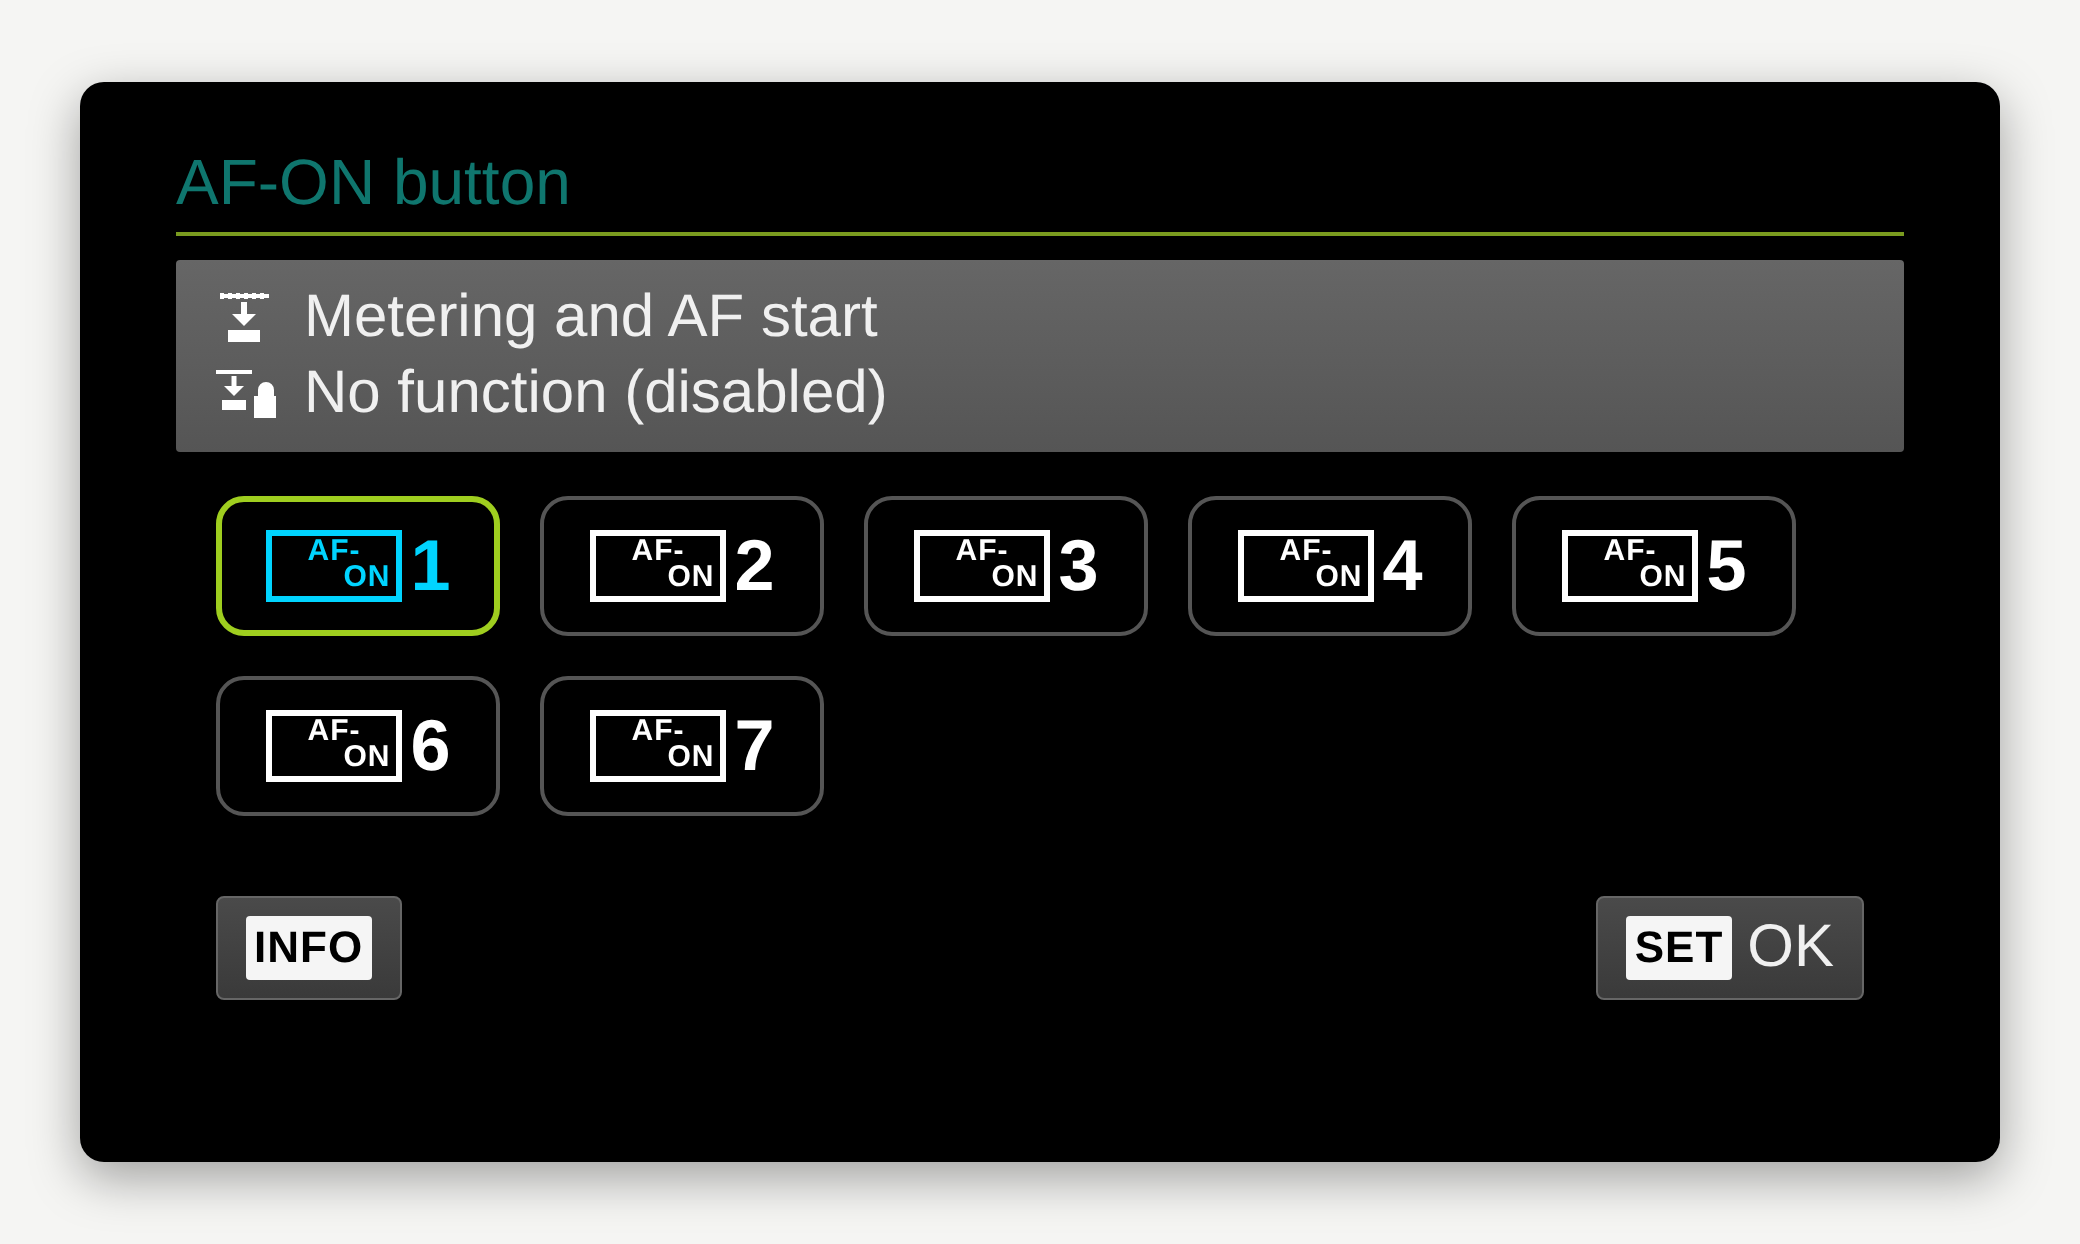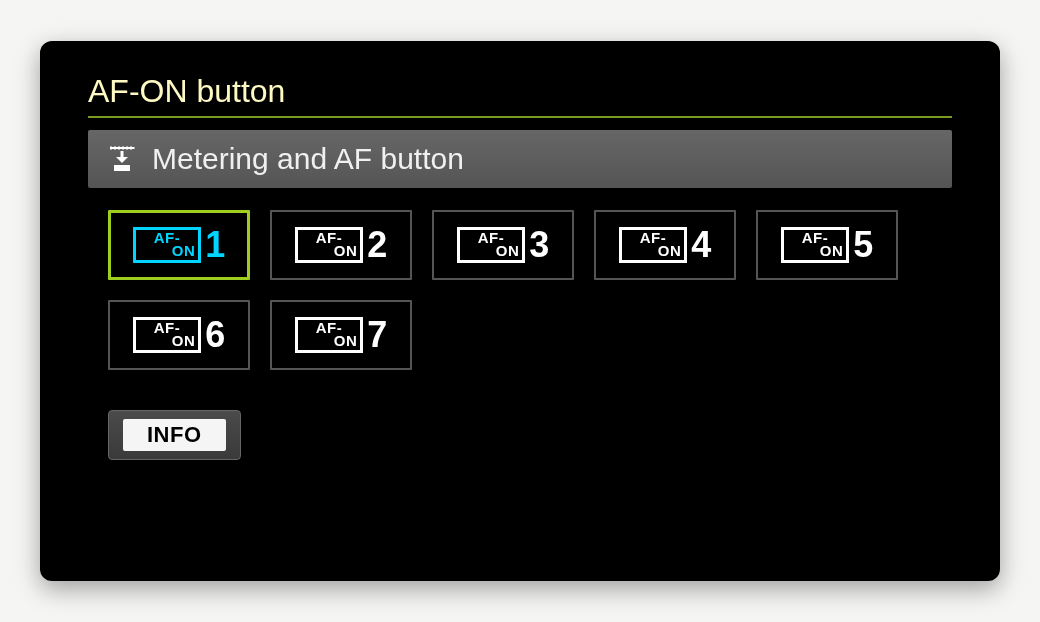--- a/index.html
+++ b/index.html
@@ -19,21 +19,21 @@
     .screen {
       width: 960px;
       height: 540px;
       background: #000;
       border-radius: 12px;
       box-shadow: 0 8px 25px rgba(0,0,0,0.35);
       padding: 32px 48px 28px 48px;
       position: relative;
     }
     .title {
-      color: #fef9c3;
+      color: #0f766e;
       font-size: 32px;
       font-weight: 400;
       padding-bottom: 6px;
     }
     .title-underline {
       height: 2px;
       background: #7a9b1f;
       margin-bottom: 12px;
     }
     .info-bar {
@@ -58,21 +58,21 @@
       flex-wrap: wrap;
       gap: 20px;
       padding-left: 20px;
       padding-right: 20px;
       margin-bottom: 40px;
     }
     .preset {
       width: 142px;
       height: 70px;
       border: 2px solid #555;
-      border-radius: 1px;
+      border-radius: 14px;
       background: #000;
       display: flex;
       align-items: center;
       justify-content: center;
       position: relative;
     }
     .preset.selected {
       border: 3px solid #9fce1f;
     }
     .preset-inner {
@@ -131,41 +131,51 @@
       border-radius: 4px;
       padding: 8px 14px;
       color: #f0f0f0;
       font-size: 30px;
     }
     .footer-badge {
       background: #f5f5f5;
       color: #000;
       font-weight: bold;
       font-size: 22px;
-      padding: 3px 24px;
+      padding: 3px 4px;
       border-radius: 2px;
       letter-spacing: 0.5px;
     }
   </style>
 </head>
 <body>
 
 <div class="screen">
   <div class="title">AF-ON button</div>
   <div class="title-underline"></div>
 
   <div class="info-bar">
     <div class="info-row">
       <svg width="32" height="32" viewBox="0 0 32 32">
         <rect x="4" y="4" width="24" height="2" fill="#fff" stroke-dasharray="2,2" stroke="#fff"></rect>
         <path d="M16 8 L16 18" stroke="#fff" stroke-width="3"></path>
         <path d="M10 14 L16 20 L22 14" fill="#fff"></path>
         <rect x="8" y="22" width="16" height="6" fill="#fff"></rect>
       </svg>
-      <span>Metering and AF button</span>
+      <span>Metering and AF start</span>
+    </div>
+    <div class="info-row">
+      <svg width="32" height="32" viewBox="0 0 32 32">
+        <rect x="2" y="4" width="18" height="2" fill="#fff"></rect>
+        <path d="M11 7 L11 15" stroke="#fff" stroke-width="2.5"></path>
+        <path d="M6 12 L11 17 L16 12" fill="#fff"></path>
+        <rect x="5" y="19" width="12" height="5" fill="#fff"></rect>
+        <path d="M23 14 a4 4 0 0 1 8 0 v3 h-8 z M21 17 h12 v11 h-12 z" fill="#fff"></path>
+      </svg>
+      <span>No function (disabled)</span>
     </div>
   </div>
 
   <div class="presets">
   <div class="preset selected">
     <div class="preset-inner">
       <div class="af-box">
         <span class="af-top">AF-</span>
         <span class="af-bot">ON</span>
       </div>
@@ -225,14 +235,18 @@
       </div>
       <span class="preset-num">7</span>
     </div>
       </div>
     </div>
 
   <div class="footer">
     <div class="footer-btn">
       <span class="footer-badge">INFO</span>
     </div>
+    <div class="footer-btn">
+      <span class="footer-badge">SET</span>
+      <span>OK</span>
+    </div>
   </div>
 </div>
 
 </body></html>

